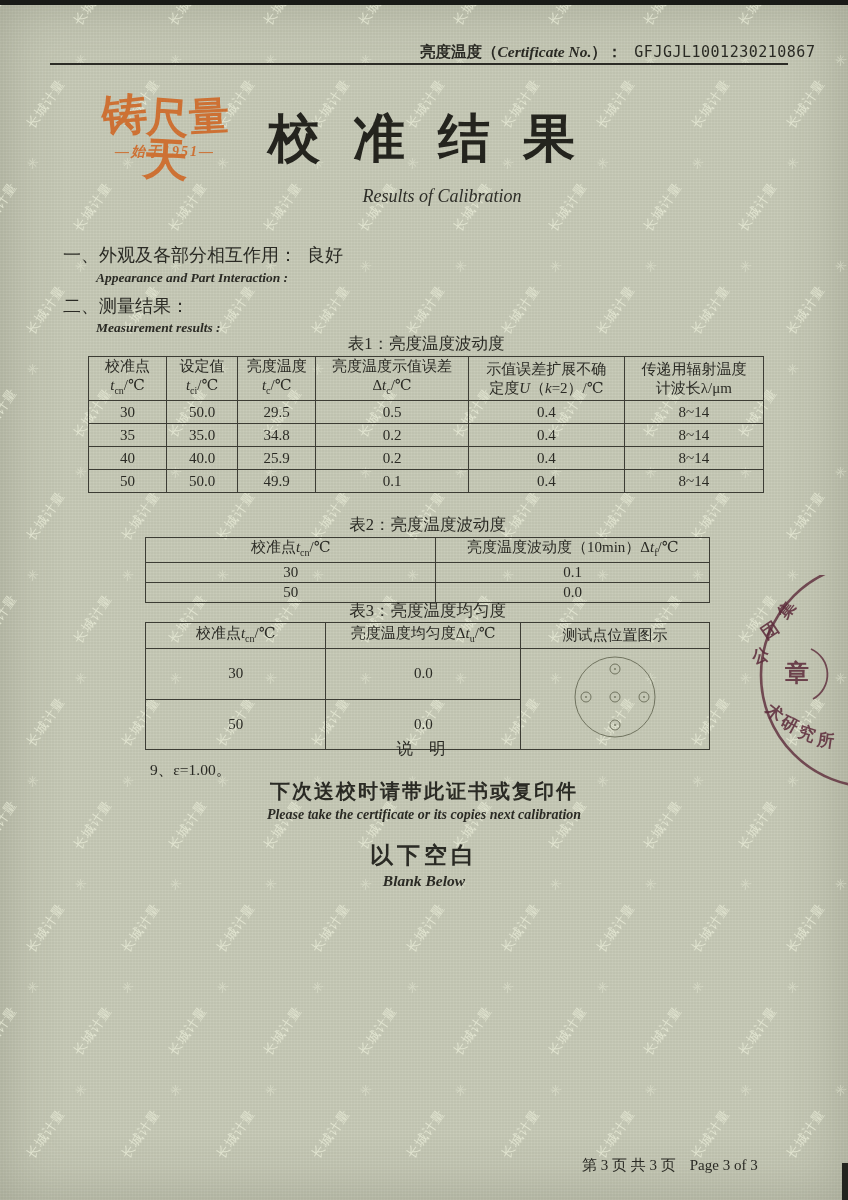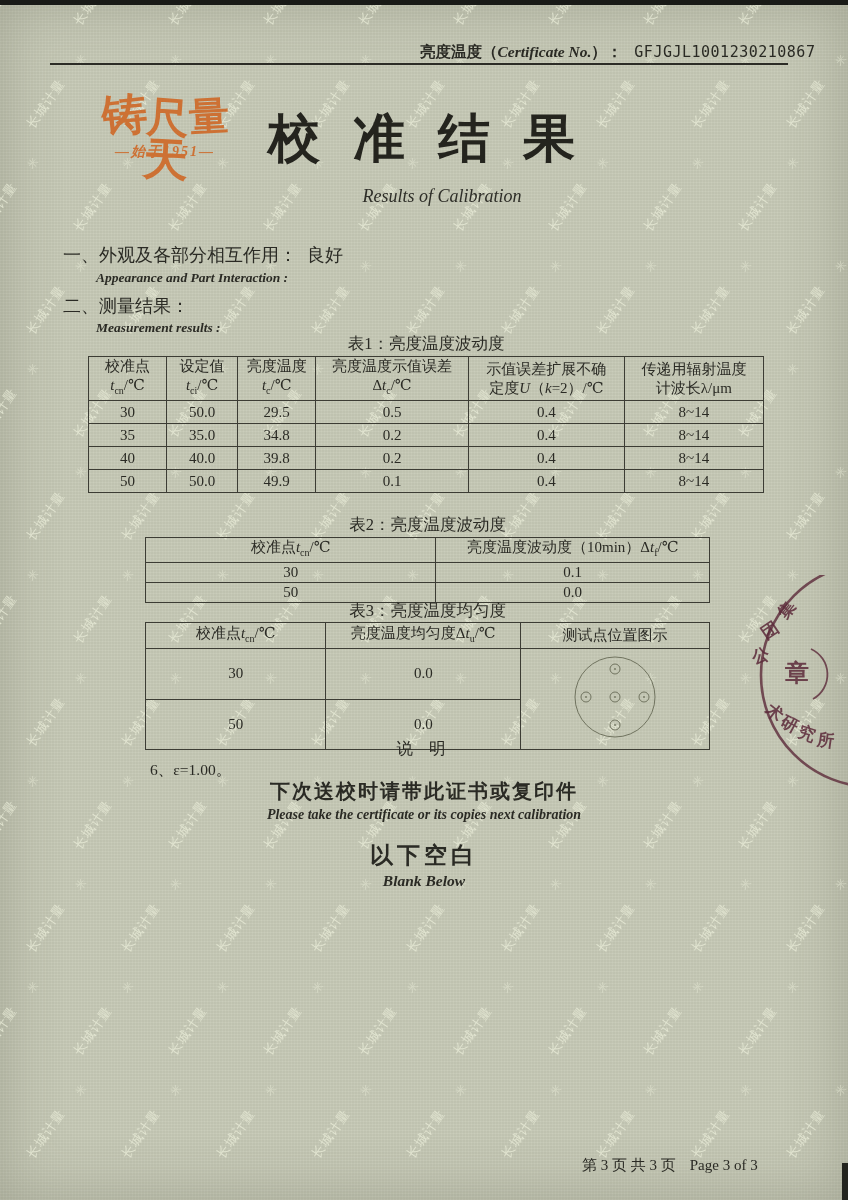--- a/index.html
+++ b/index.html
@@ -361,21 +361,21 @@
       <td>35</td>
       <td>35.0</td>
       <td>34.8</td>
       <td>0.2</td>
       <td>0.4</td>
       <td>8~14</td>
     </tr>
     <tr>
       <td>40</td>
       <td>40.0</td>
-      <td>39.8</td>
+      <td>25.9</td>
       <td>0.2</td>
       <td>0.4</td>
       <td>8~14</td>
     </tr>
     <tr>
       <td>50</td>
       <td>50.0</td>
       <td>49.9</td>
       <td>0.1</td>
       <td>0.4</td>
@@ -453,21 +453,21 @@
       </td>
     </tr>
     <tr>
       <td>50</td>
       <td>0.0</td>
     </tr>
   </tbody>
     </table>
 
   <div class="abs center notes-h">说  明</div>
-  <div class="abs note1">6、ε=1.00。</div>
+  <div class="abs note1">9、ε=1.00。</div>
   <div class="abs center rem-zh">下次送校时请带此证书或复印件</div>
   <div class="abs center rem-en">Please take the certificate or its copies next calibration</div>
   <div class="abs center blank-zh">以下空白</div>
   <div class="abs center blank-en">Blank Below</div>
 
   <svg class="abs stamp" width="103" height="215" viewBox="0 0 103 215">
     <g stroke="#5c2a3a" fill="none" opacity="0.8">
       <circle cx="128" cy="100" r="112" stroke-width="2.6"></circle>
       <path d="M 66 74 A 28 28 0 0 1 68 124" stroke-width="1.8"></path>
     </g>

